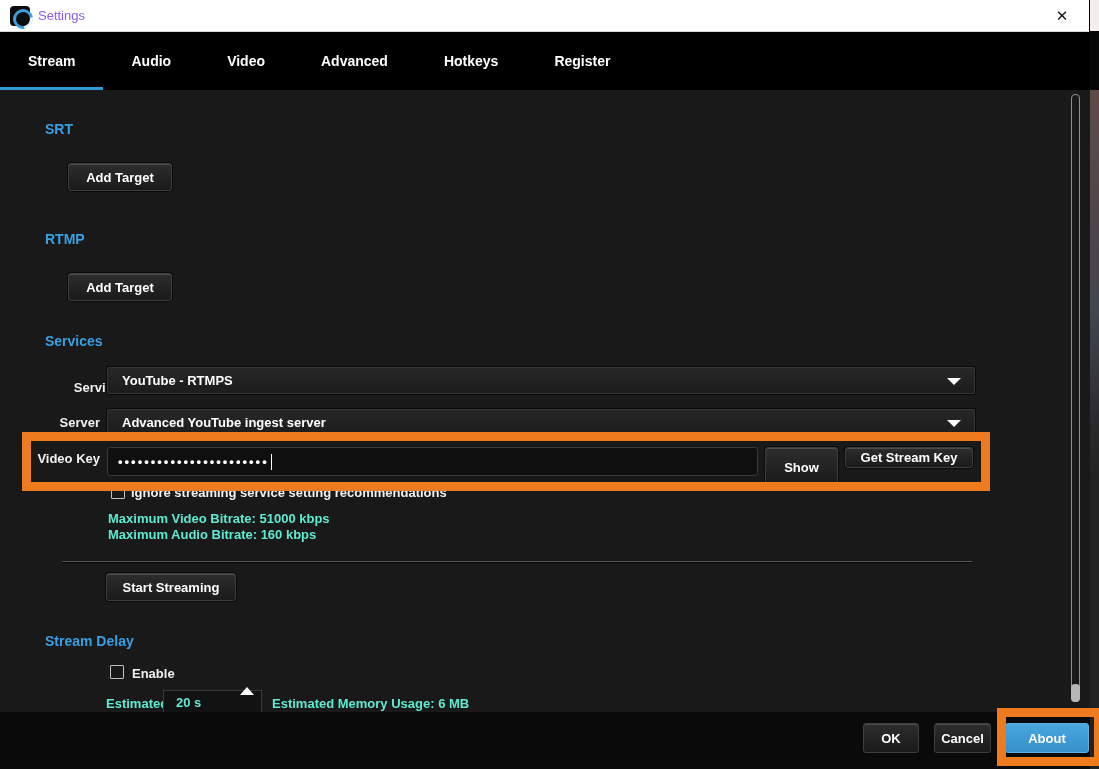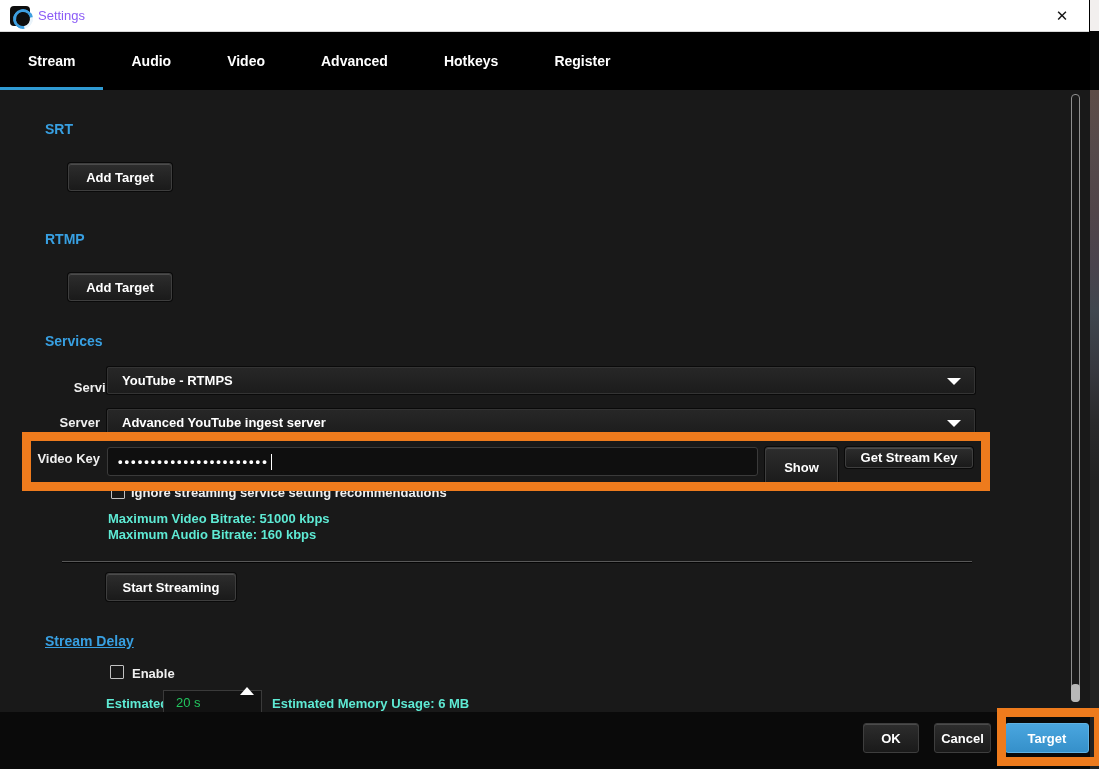--- a/index.html
+++ b/index.html
@@ -52,21 +52,21 @@
   .input {
     position:absolute; display:flex; align-items:center; padding:0 10px;
     background:#0f0f0f; border:1px solid #3a3a3a; border-radius:3px;
     color:#fff; font-weight:bold; font-size:13px; letter-spacing:2px;
   }
   .text-cursor { display:inline-block; width:1px; height:16px; background:#fff; margin-left:2px; letter-spacing:0; }
   .checkbox { position:absolute; width:14px; height:14px; background:#181818; border:1px solid #c2c2c2; border-radius:1px; }
   .check-label { position:absolute; color:#f0f0f0; font-weight:bold; font-size:13px; }
   .text { position:absolute; color:#5eead4; font-weight:bold; font-size:13px; }
   .divider { position:absolute; height:2px; border-top:1px solid #585858; border-bottom:1px solid #050505; }
-  .spinner { position:absolute; background:#121212; border:1px solid #3a3a3a; color:#22c55e; font-weight:normal; font-size:13px; padding:4px 0 4px 12px; }
+  .spinner { position:absolute; background:#121212; border:1px solid #3a3a3a; color:#5eead4; font-weight:bold; font-size:13px; padding:4px 0 4px 12px; }
   .spin-up { position:absolute; right:7px; top:-4px; width:0; height:0; border-left:7px solid transparent; border-right:7px solid transparent; border-bottom:8px solid #fff; }
 
   
   .footer { position:absolute; left:0; top:712px; width:1090px; height:57px; background:#0a0a0a; }
   .fbtn { position:absolute; top:11px; height:30px; display:flex; align-items:center; justify-content:center;
     background:linear-gradient(#2d2d2d,#1a1a1a); border:1px solid #3e3e3e; border-radius:3px;
     box-shadow: inset 0 1px 0 #4b4b4b; color:#fff; font-weight:bold; font-size:13px; }
   .fbtn.apply { background:linear-gradient(#4aa6df,#3590ca); border-color:#5fb2e4; box-shadow:none; }
 
   
@@ -147,38 +147,38 @@
       <div class="checkbox" style="left:111px; top:395px;"></div>
       <div class="check-label" style="left:131px; top:395px;">Ignore streaming service setting recommendations</div>
 
       <div class="text" style="left:108px; top:421px;">Maximum Video Bitrate: 51000 kbps</div>
       <div class="text" style="left:108px; top:437px;">Maximum Audio Bitrate: 160 kbps</div>
 
       <div class="divider" style="left:62px; top:471px; width:910px;"></div>
 
       <div class="btn" style="left:106px; top:483px; width:130px; height:28px;">Start Streaming</div>
 
-      <div class="h-blue" style="left:45px; top:543px;text-decoration:underline;">Stream Delay</div>
+      <div class="h-blue" style="left:45px; top:543px;">Stream Delay</div>
 
       <div class="checkbox" style="left:110px; top:575px;"></div>
       <div class="check-label" style="left:132px; top:576px;">Enable</div>
 
       <div class="text" style="left:106px; top:606px;">Estimated</div>
       <div class="spinner" style="left:163px; top:600px; width:99px; height:28px;">
         <span>20 s</span>
         <span class="spin-up"></span>
       </div>
       <div class="text" style="left:272px; top:606px;">Estimated Memory Usage: 6 MB</div>
 
     </div>
 
     <div class="footer">
       <div class="fbtn" style="left:863px; width:56px;">OK</div>
       <div class="fbtn" style="left:934px; width:57px;">Cancel</div>
-      <div class="fbtn apply" style="left:1005px; width:84px;">Target</div>
+      <div class="fbtn apply" style="left:1005px; width:84px;">About</div>
     </div>
 
     <div class="scrollbar">
       <div class="sb-track"></div>
       <div class="sb-thumb"></div>
     </div>
 
   </div>
 
   <div class="annot annot-streamkey"></div>

